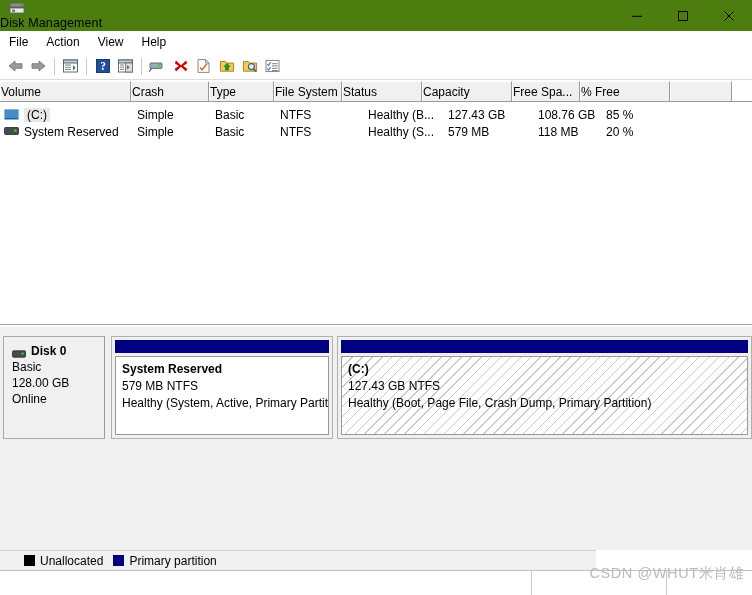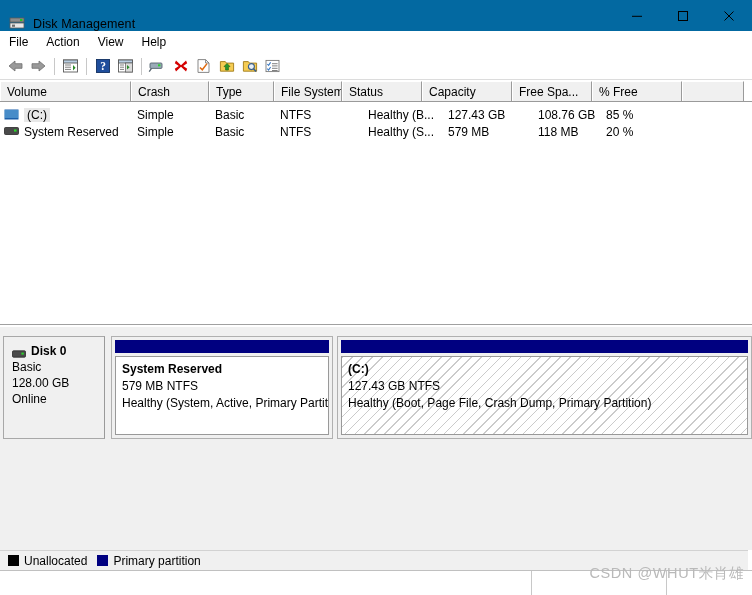--- a/index.html
+++ b/index.html
@@ -13,24 +13,25 @@
     overflow: hidden;
     font-family: "Liberation Sans", sans-serif;
     font-size: 12px;
     color: #000000;
     position: relative;
   }
 
   
   .titlebar {
     height: 31px;
-    background: #0369a1;
-    display: flex;
-    align-items: flex-end;
+    background: #4d7c0f;
+    display: flex;
+    align-items: flex-start;
     position: relative;
+    flex-direction: column;
   }
   .title-icon {
     width: 16px;
     height: 16px;
     margin-left: 9px;
     margin-right: 8px;
     position: relative;
     flex: none;
   }
   .title-text {
@@ -110,21 +111,21 @@
     height: 21px;
     box-sizing: border-box;
     border-bottom: 1px solid #9a9a9a;
   }
   .hcell {
     box-sizing: border-box;
     background: #f0f0f0;
     border-right: 1px solid #9a9a9a;
     border-top: 1px solid #ffffff;
     border-left: 1px solid #ffffff;
-    padding-left: 6px;
+    padding-left: 0;
     display: flex;
     align-items: center;
     font-size: 12px;
     color: #000;
     overflow: hidden;
     white-space: nowrap;
   }
   .list-body { background: #ffffff; }
   .lrow {
     display: flex;
@@ -238,26 +239,26 @@
       rgba(255,255,255,0) 7px
     );
   }
   .part-name { font-weight: bold; }
 
   
   .legend {
     position: absolute;
     left: 0;
     top: 550px;
-    width: 748px;
+    width: 596px;
     height: 20px;
     background: #f0f0f0;
     display: flex;
     align-items: center;
-    padding-left: 8px;
+    padding-left: 24px;
     box-sizing: border-box;
     border-top: 1px solid #d2d2d2;
   }
   .legend-item {
     display: flex;
     align-items: center;
     margin-right: 10px;
     font-size: 12px;
   }
   .legend-sw {
@@ -432,21 +433,21 @@
 
 <div class="list-pane">
 
   <div class="list-header">
     <div class="hcell" style="width:131px">Volume</div>
     <div class="hcell" style="width:78px">Crash</div>
     <div class="hcell" style="width:65px">Type</div>
     <div class="hcell" style="width:68px">File System</div>
     <div class="hcell" style="width:80px">Status</div>
     <div class="hcell" style="width:90px">Capacity</div>
-    <div class="hcell" style="width:80px">Free Spa...</div>
+    <div class="hcell" style="width:68px">Free Spa...</div>
     <div class="hcell" style="width:90px">% Free</div>
     <div class="hcell" style="width:62px"></div>
   </div>
 
   <div class="list-body">
 
     <div class="lrow" style="margin-top:4px">
       <div class="lcell vol-cell" style="width:131px">
         <span class="vol-icon">
           <svg width="15" height="11" viewBox="0 0 15 11">

